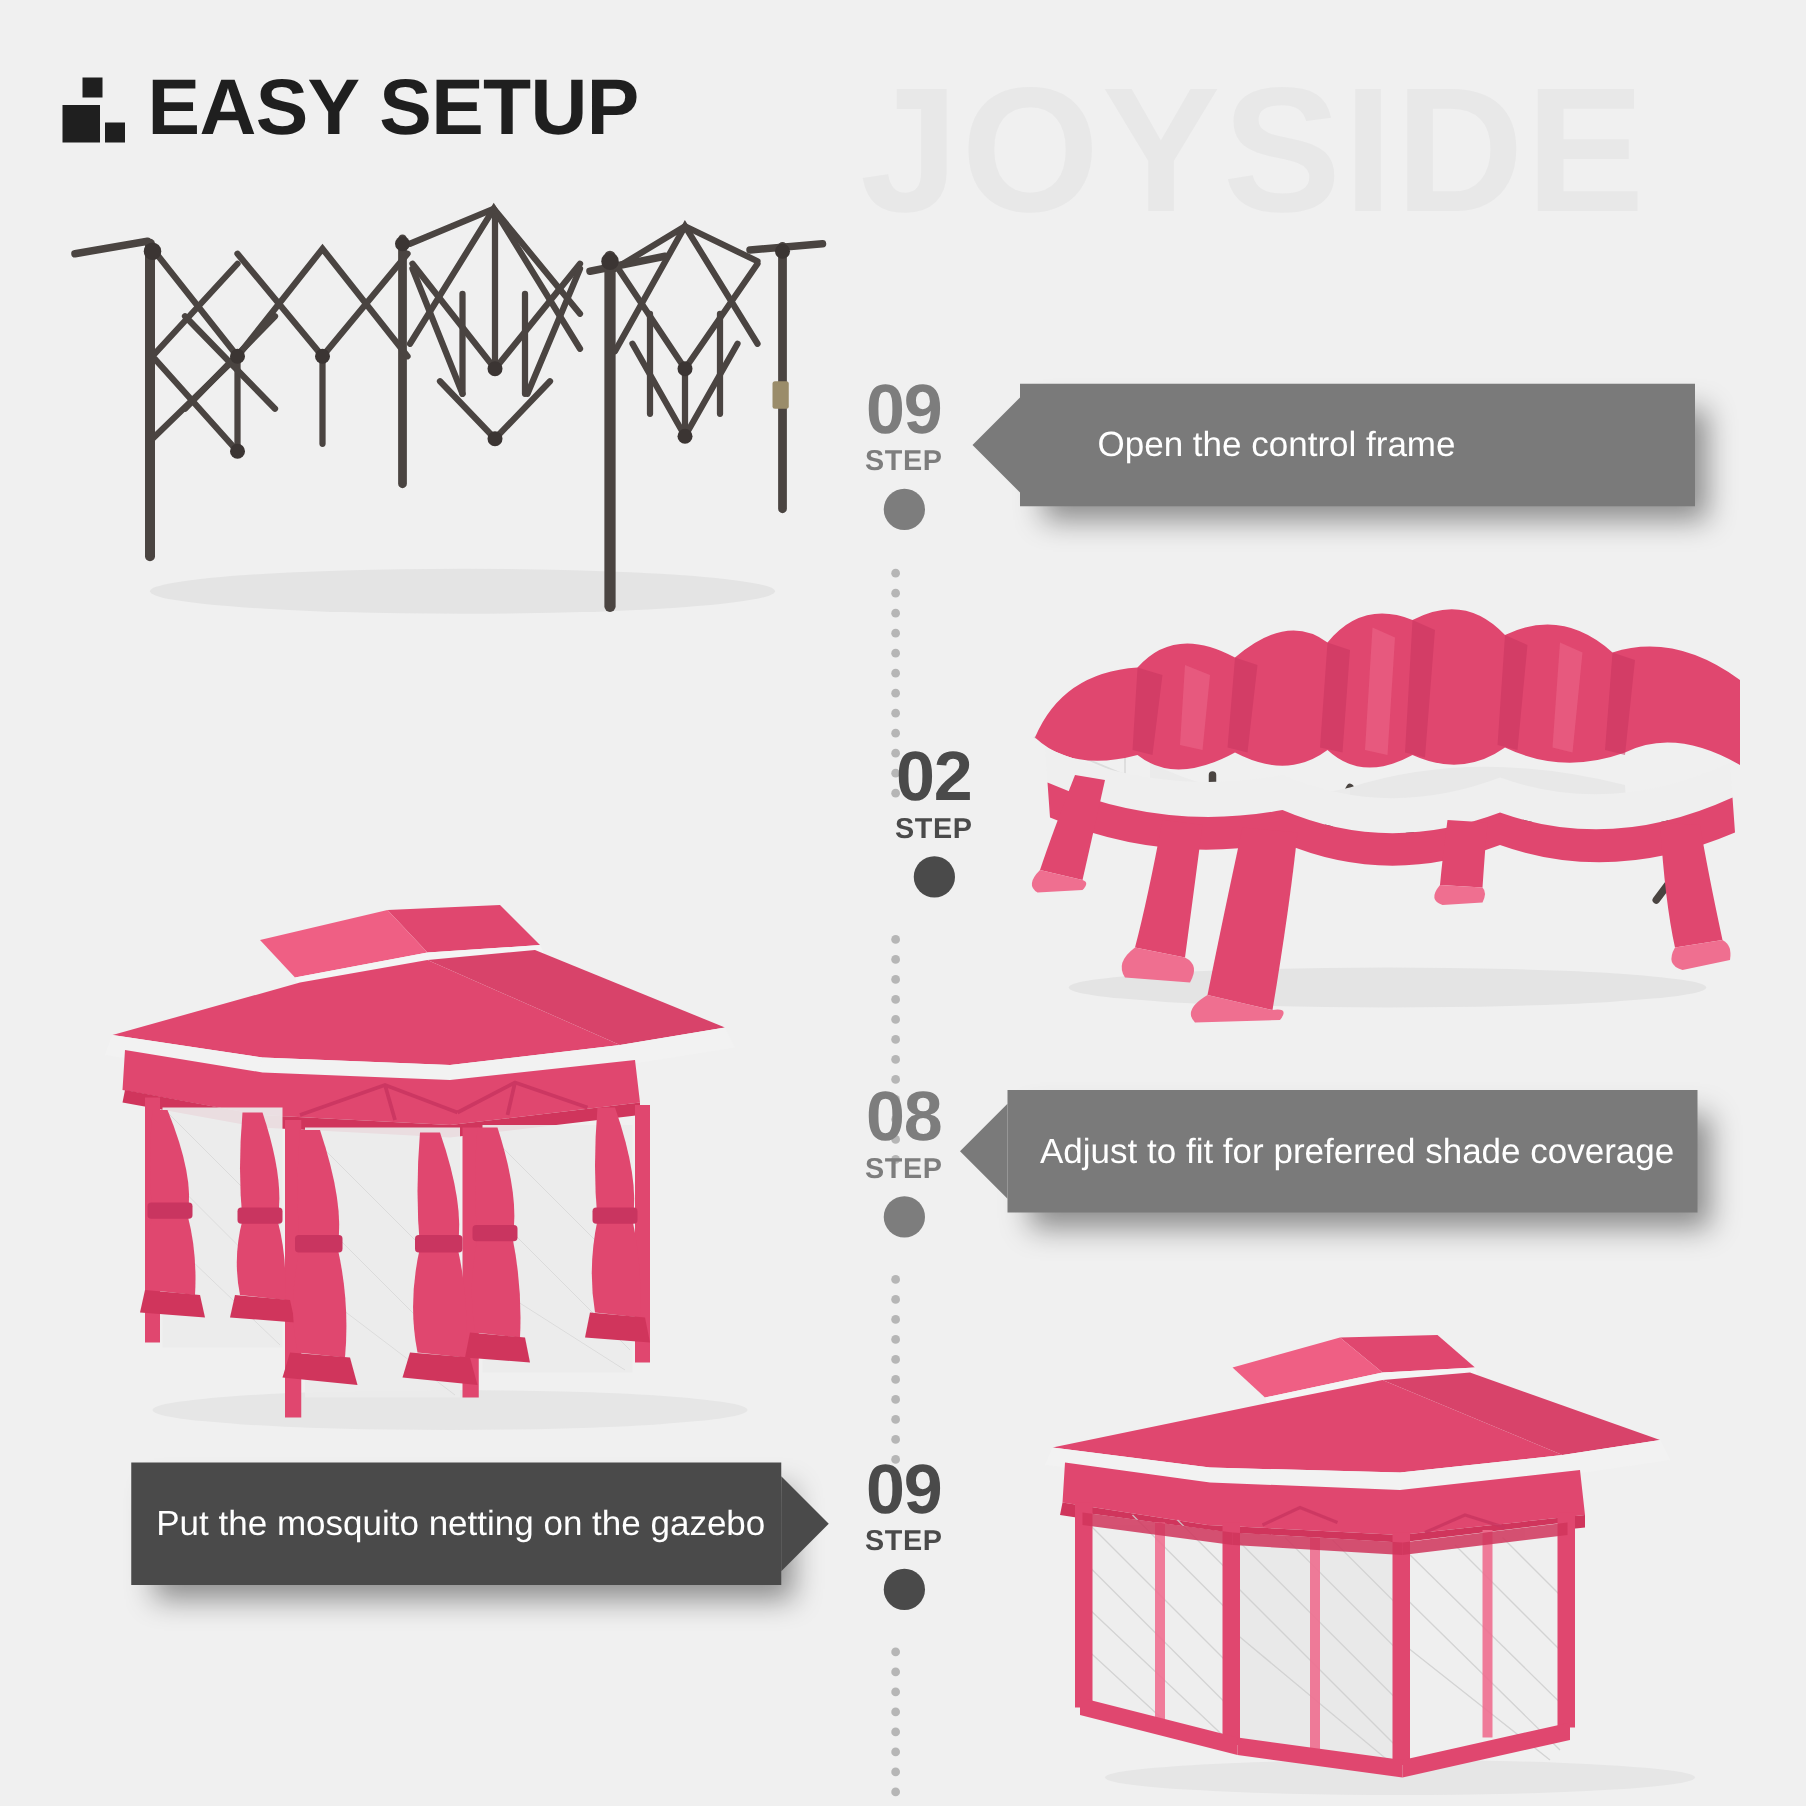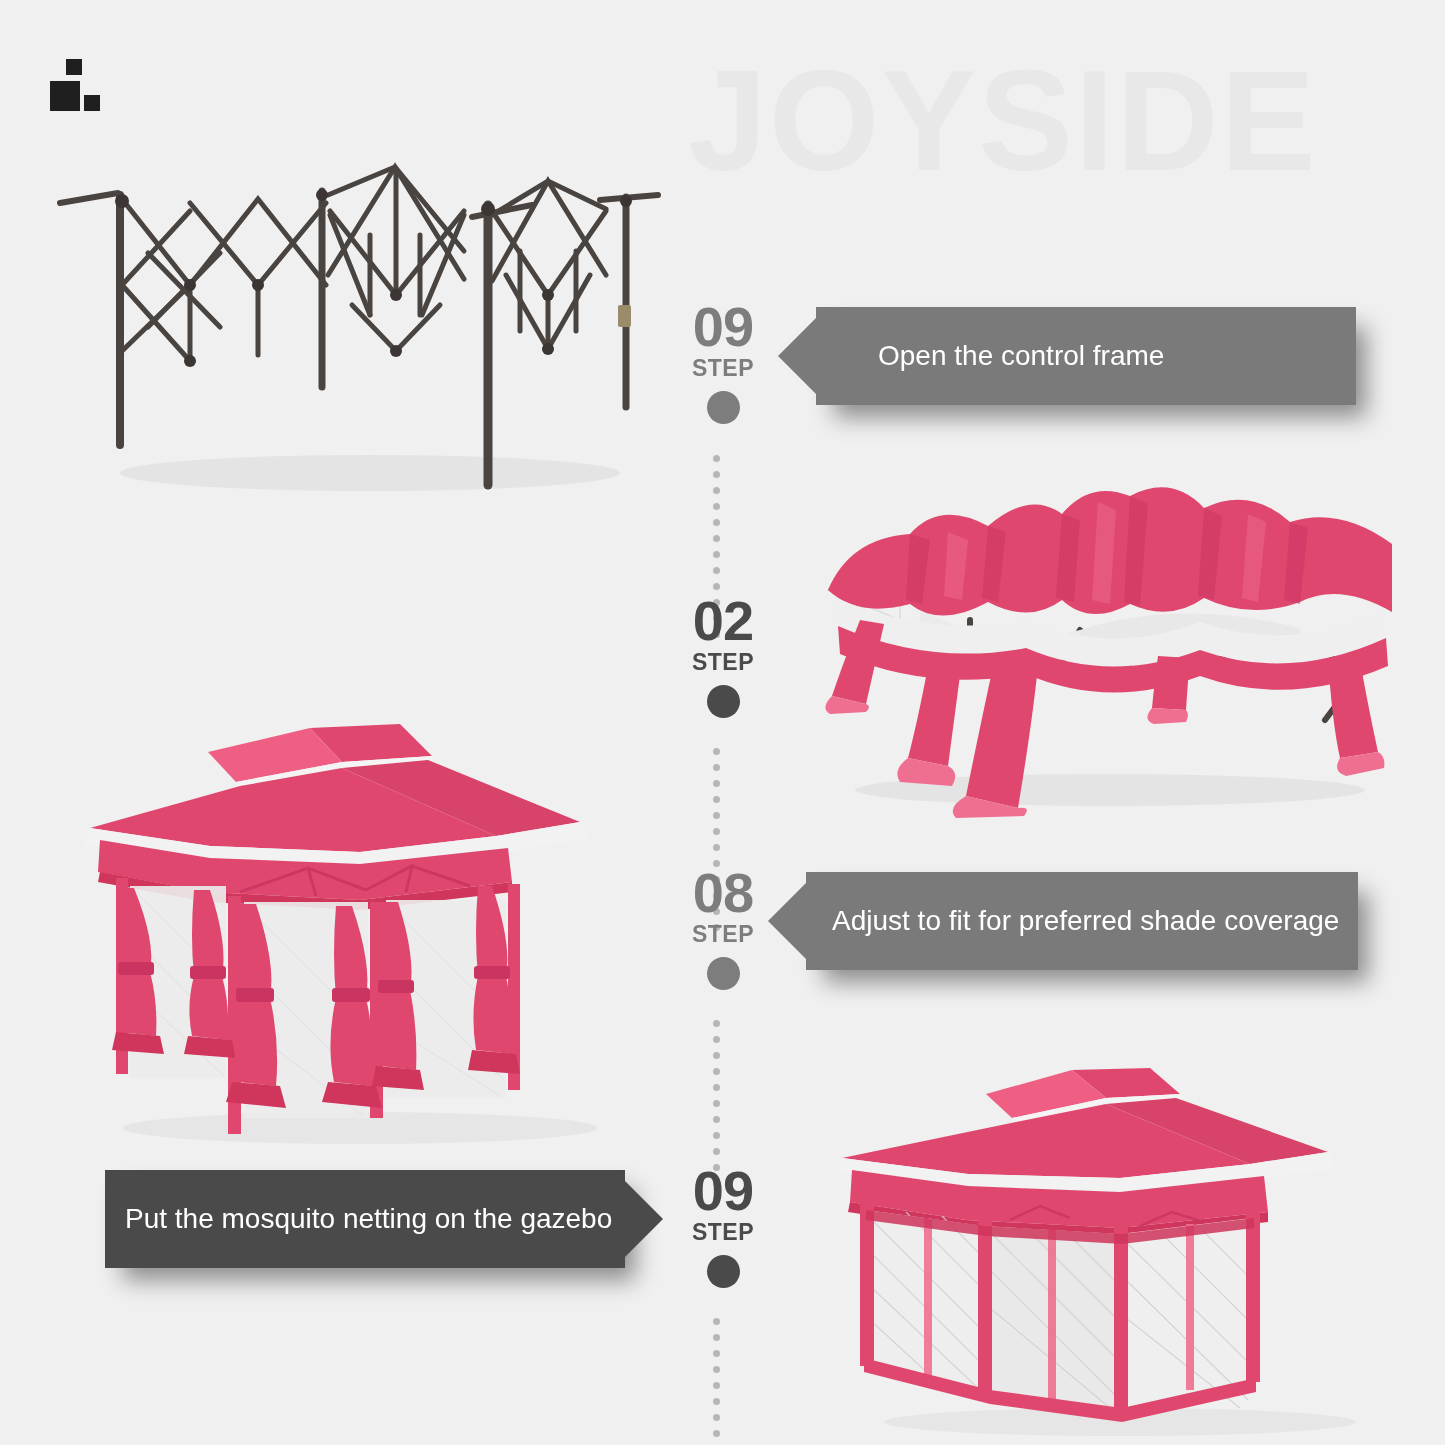--- a/index.html
+++ b/index.html
@@ -91,20 +91,21 @@
 <div id="page">
 
   <div class="watermark">JOYSIDE</div>
 
   <div class="header">
     <span class="logo-mark">
       <i class="sq-top"></i>
         <i class="sq-big"></i>
         <i class="sq-small"></i>
     </span>
+    <span class="title">EASY SETUP</span>
   </div>
 
   <div class="art" id="art-frame">
     <svg viewBox="0 0 640 350">
       <ellipse cx="330" cy="318" rx="250" ry="18" fill="#e4e4e4"></ellipse>
       <g stroke="#4a4441" stroke-width="6" stroke-linecap="round" fill="none">
 
         <line x1="20" y1="48" x2="78" y2="38"></line>
         <line x1="560" y1="45" x2="618" y2="40"></line>
         <line x1="432" y1="62" x2="492" y2="50"></line>
@@ -369,21 +370,21 @@
       <span></span>
       <span></span>
       <span></span>
     <span></span>
       <span></span>
       <span></span>
       <span></span>
       <span></span>
   </div>
 
-  <div class="step-marker tone-dark" style="left:680px; top:594px;">
+  <div class="step-marker tone-dark" style="left:704px; top:594px;">
     <div class="step-num">02</div>
     <div class="step-word">STEP</div>
     <div class="step-dot"></div>
   </div>
   <div class="dotline" style="top:748px;">
     <span></span>
       <span></span>
       <span></span>
       <span></span>
       <span></span>

